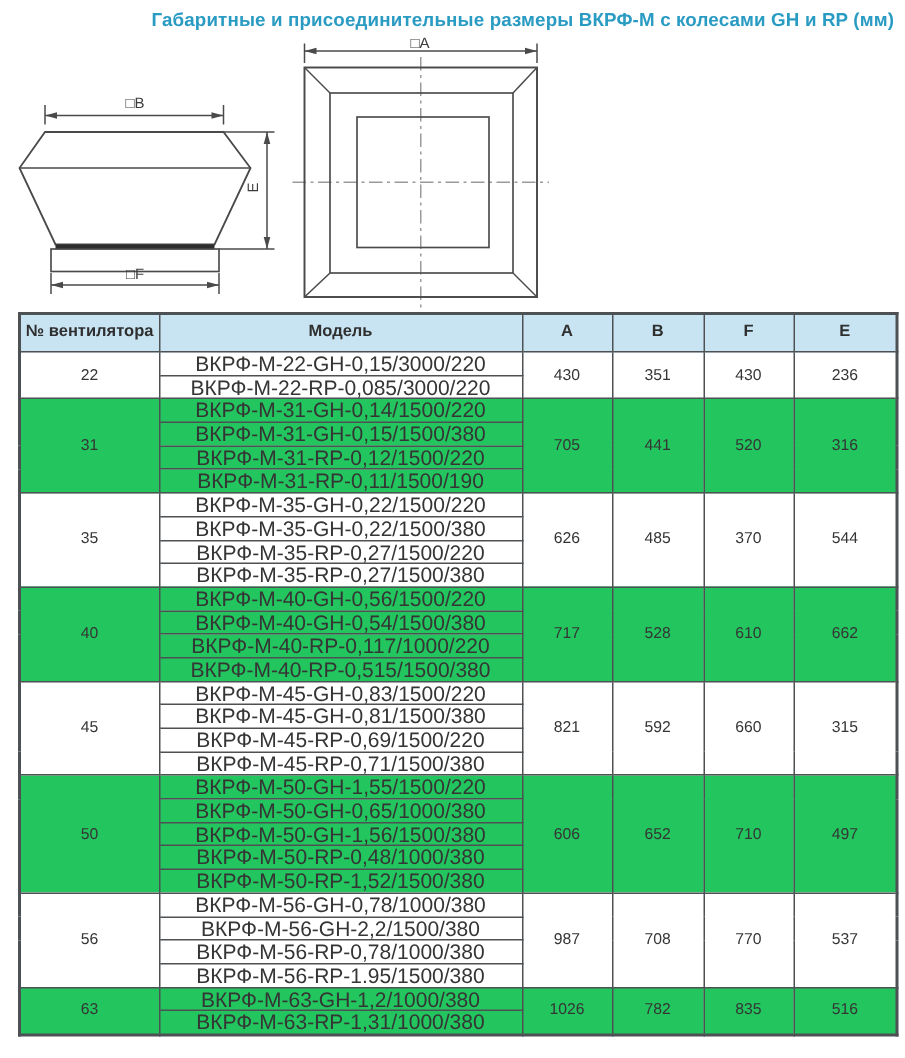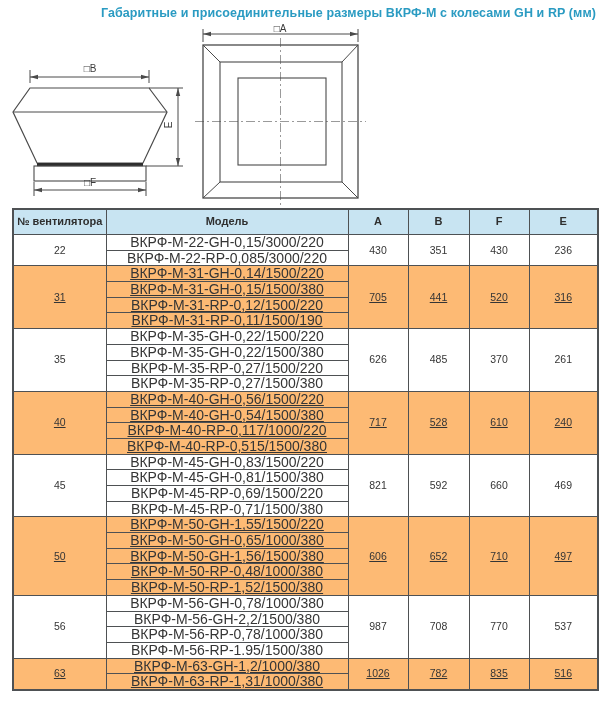--- a/index.html
+++ b/index.html
@@ -24,21 +24,21 @@
   table.dims th, table.dims td{
     border:1px solid #4e5154;padding:0;margin:0;
     text-align:center;vertical-align:middle;line-height:1.05;
     background:#ffffff;
   }
   table.dims th{
     background:#c8e4f2;font-size:11px;font-weight:bold;height:24px;color:#2f2f2f;
   }
   table.dims td{font-size:10.5px;color:#353535;}
   table.dims td.model{font-size:14px;}
-  table.dims tr.alt td{background:#fdba74;text-decoration:underline;}
+  table.dims tr.alt td{background:#22c55e;}
 </style>
 </head>
 <body>
 
 <div class="title">Габаритные и присоединительные размеры ВКРФ-М с колесами GH и RP (мм)</div>
 
 <div class="svgwrap" id="sideview">
   <svg width="185" height="145" viewBox="0 0 185 145">
     <g stroke="#4a4a4a" stroke-width="1" fill="none">
 
@@ -151,55 +151,55 @@
       </tr>
       <tr class="alt">
         <td class="model">ВКРФ-М-31-RP-0,11/1500/190</td>
       </tr>
       <tr>
         <td rowspan="4">35</td>
         <td class="model">ВКРФ-М-35-GH-0,22/1500/220</td>
         <td rowspan="4">626</td>
         <td rowspan="4">485</td>
         <td rowspan="4">370</td>
-        <td rowspan="4">261</td>
+        <td rowspan="4">544</td>
       </tr>
       <tr>
         <td class="model">ВКРФ-М-35-GH-0,22/1500/380</td>
       </tr>
       <tr>
         <td class="model">ВКРФ-М-35-RP-0,27/1500/220</td>
       </tr>
       <tr>
         <td class="model">ВКРФ-М-35-RP-0,27/1500/380</td>
       </tr>
       <tr class="alt">
         <td rowspan="4">40</td>
         <td class="model">ВКРФ-М-40-GH-0,56/1500/220</td>
         <td rowspan="4">717</td>
         <td rowspan="4">528</td>
         <td rowspan="4">610</td>
-        <td rowspan="4">240</td>
+        <td rowspan="4">662</td>
       </tr>
       <tr class="alt">
         <td class="model">ВКРФ-М-40-GH-0,54/1500/380</td>
       </tr>
       <tr class="alt">
         <td class="model">ВКРФ-М-40-RP-0,117/1000/220</td>
       </tr>
       <tr class="alt">
         <td class="model">ВКРФ-М-40-RP-0,515/1500/380</td>
       </tr>
       <tr>
         <td rowspan="4">45</td>
         <td class="model">ВКРФ-М-45-GH-0,83/1500/220</td>
         <td rowspan="4">821</td>
         <td rowspan="4">592</td>
         <td rowspan="4">660</td>
-        <td rowspan="4">469</td>
+        <td rowspan="4">315</td>
       </tr>
       <tr>
         <td class="model">ВКРФ-М-45-GH-0,81/1500/380</td>
       </tr>
       <tr>
         <td class="model">ВКРФ-М-45-RP-0,69/1500/220</td>
       </tr>
       <tr>
         <td class="model">ВКРФ-М-45-RP-0,71/1500/380</td>
       </tr>

